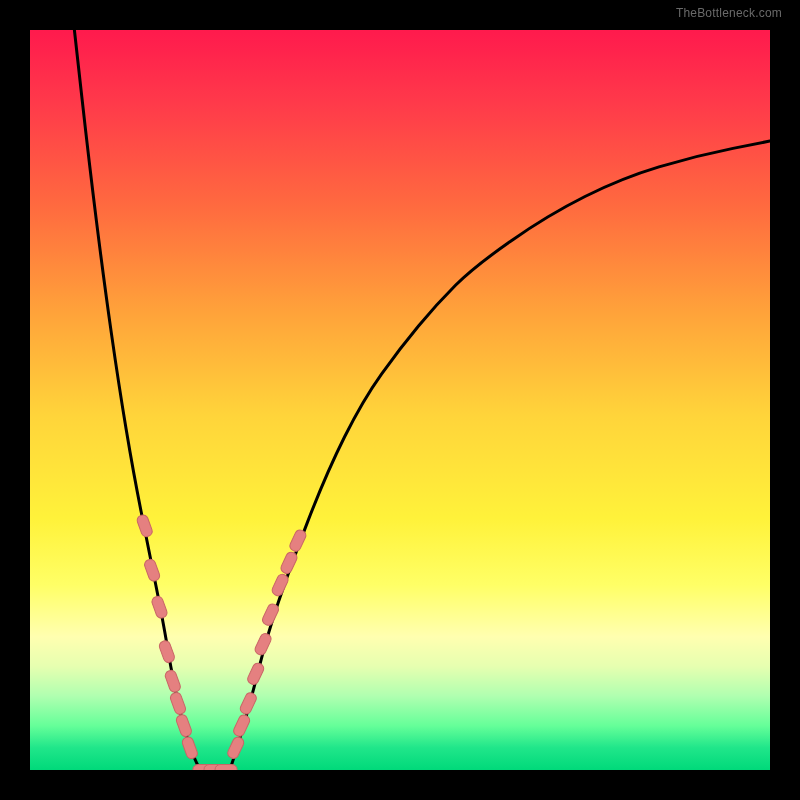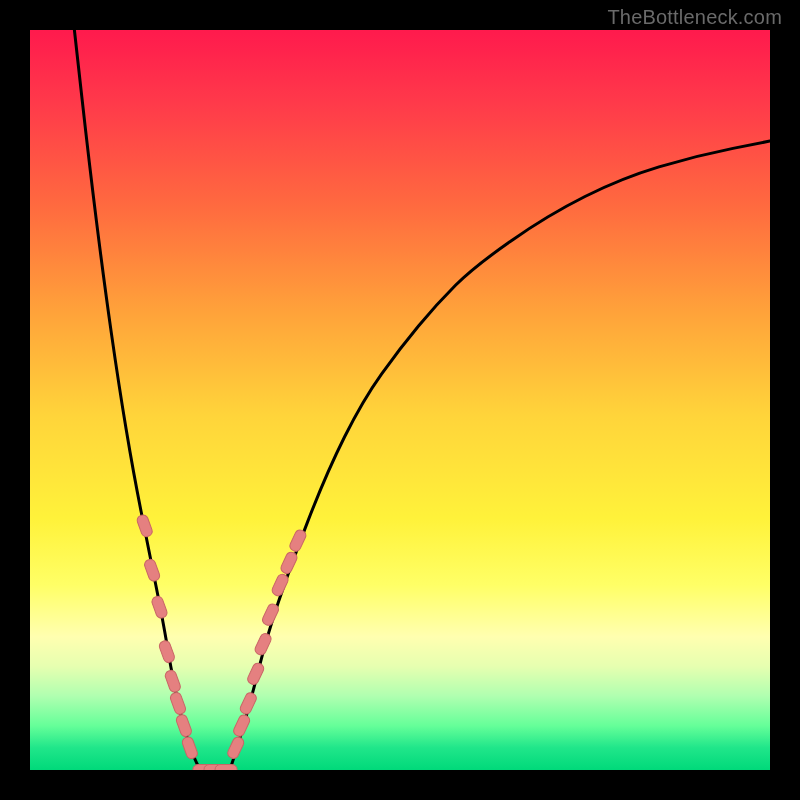--- a/index.html
+++ b/index.html
@@ -38,21 +38,21 @@
       #66ff99 94%,
       #20e68a 97%,
       #00d97a 100%
     );
   }
   .watermark {
     position: absolute;
     top: 6px;
     right: 18px;
     color: #6a6a6a;
-    font-size: 20px;
+    font-size: 12px;
     letter-spacing: 0.2px;
     user-select: none;
     pointer-events: none;
   }
   svg.curves {
     position: absolute;
     left: 0;
     top: 0;
     width: 740px;
     height: 740px;

